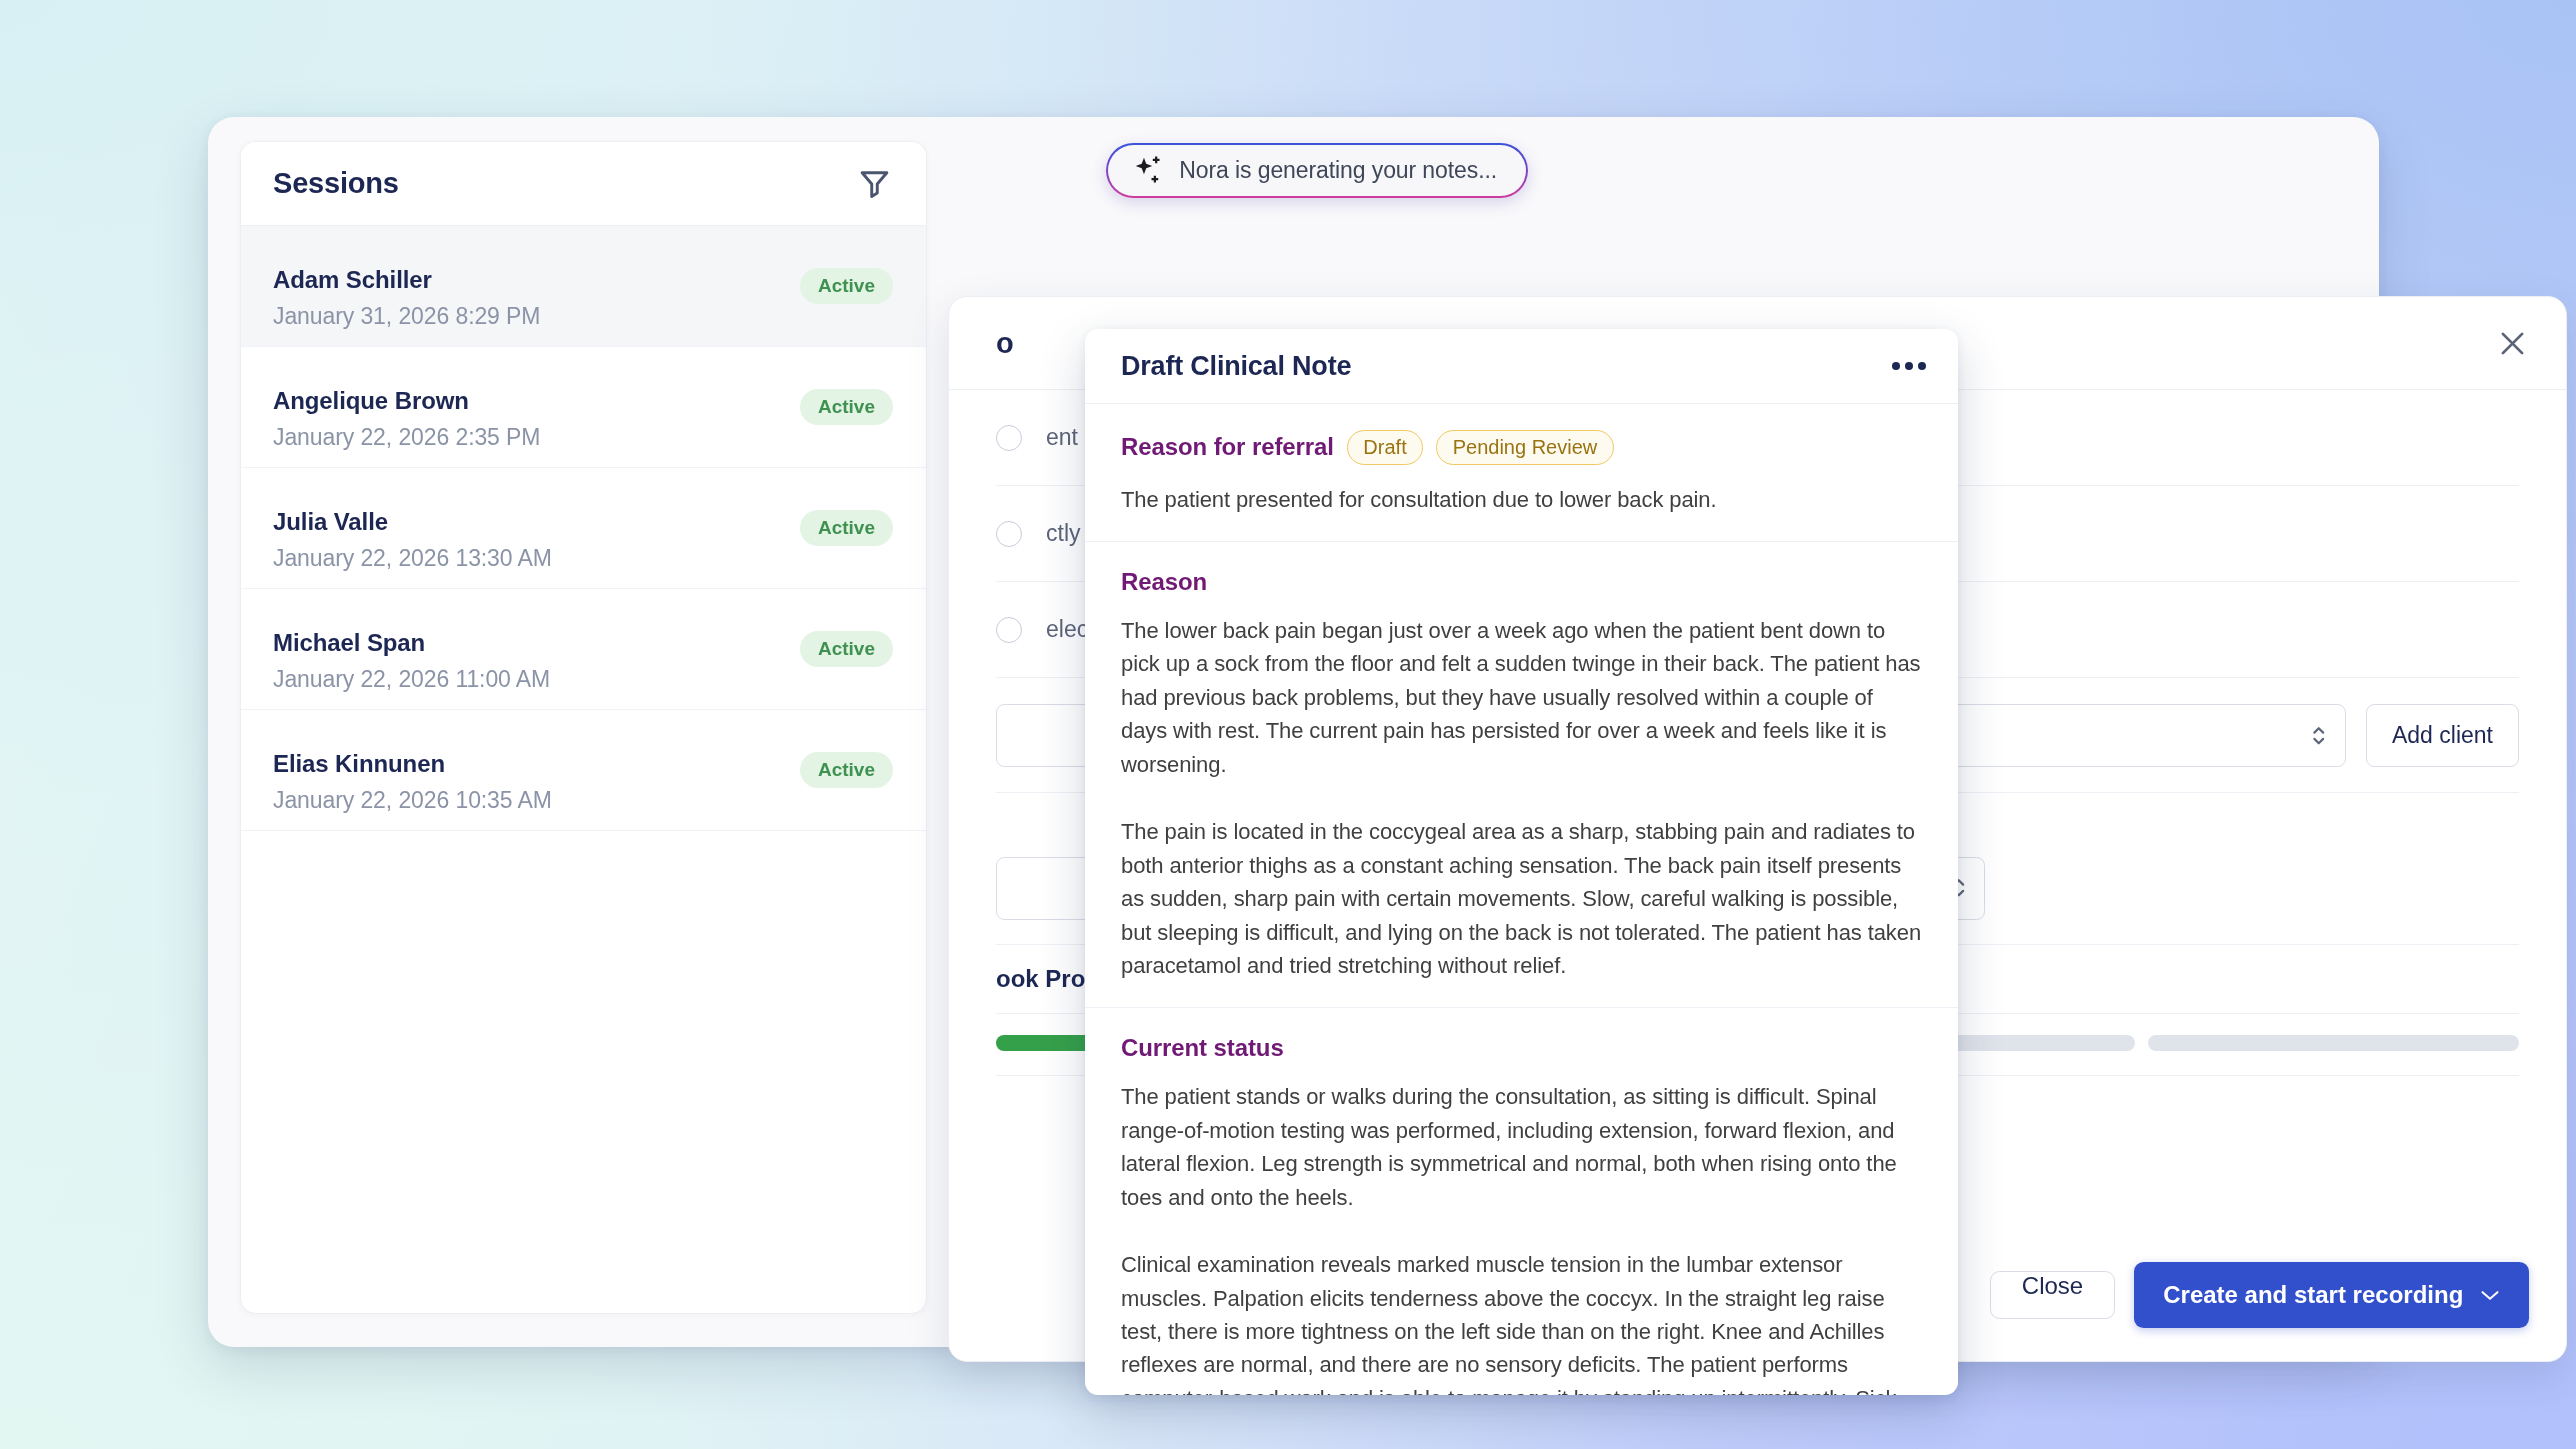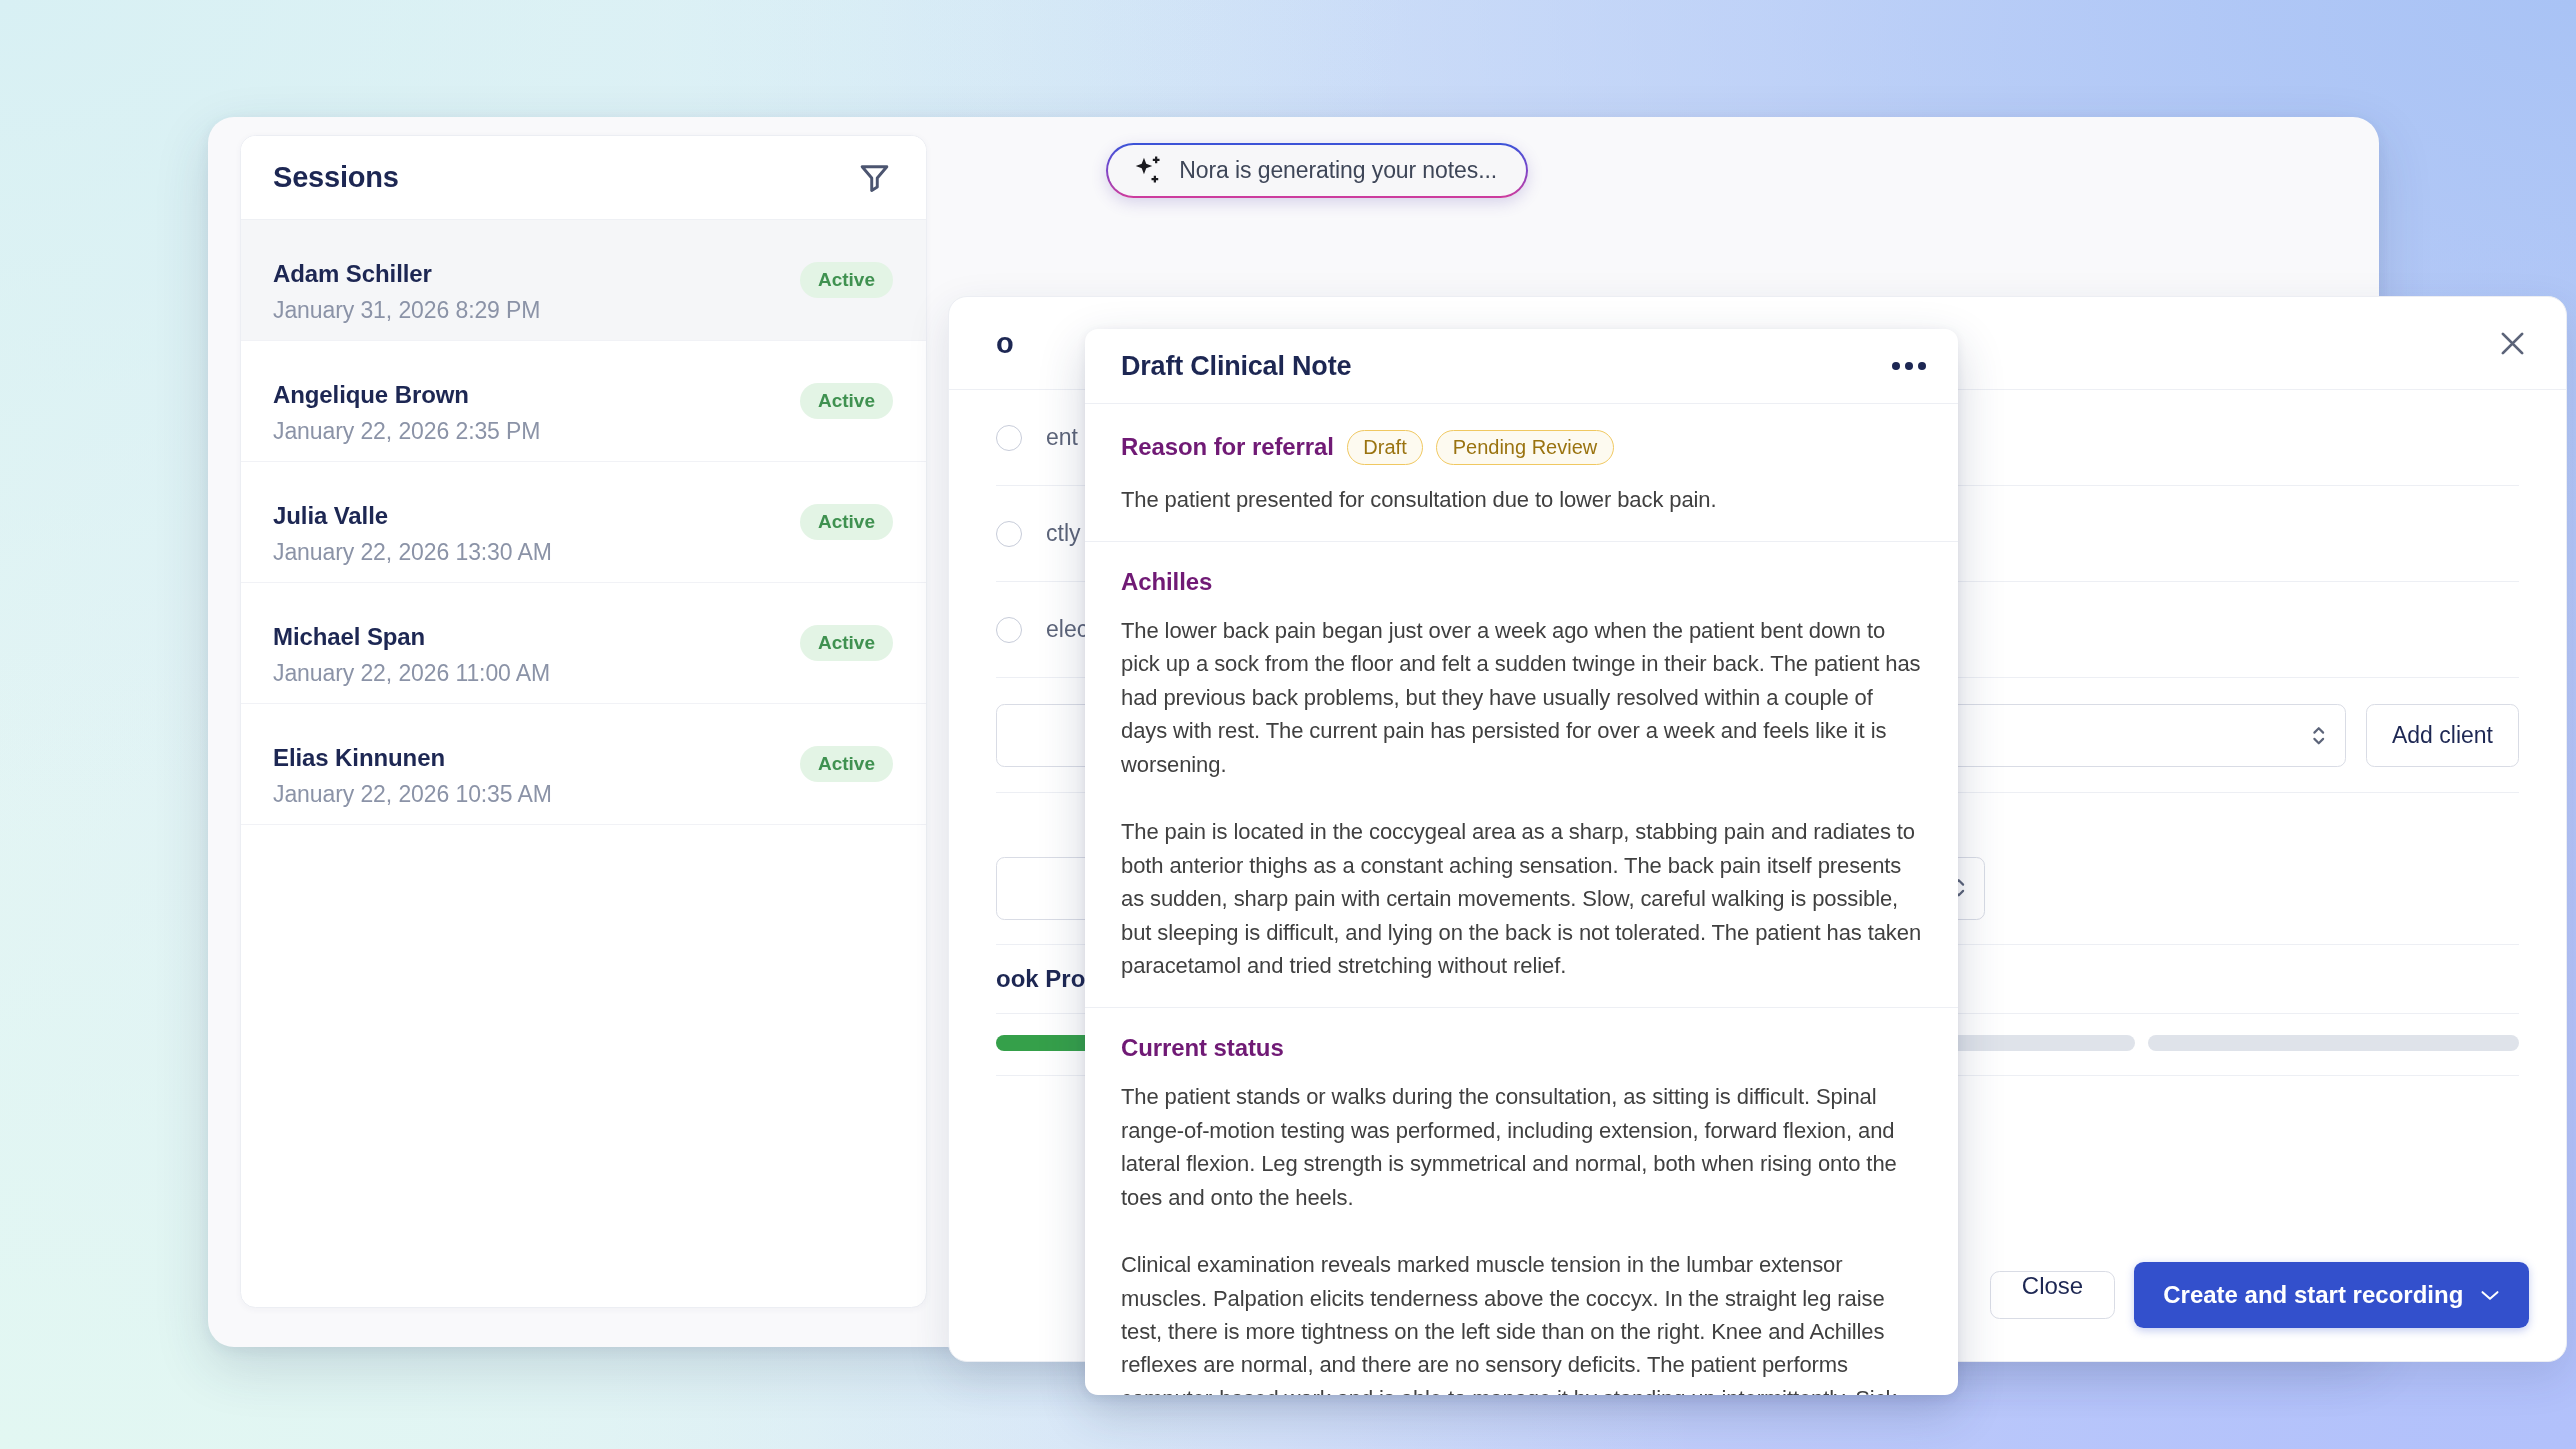--- a/index.html
+++ b/index.html
@@ -28,21 +28,21 @@
     left: 208px;  top: 117px;
     width: 2171px; height: 1230px;
     background: #f9f9fb;
     border-radius: 26px;
     box-shadow: 0 20px 54px rgba(40,55,95,.16), 0 3.6px 13px rgba(40,55,95,.07);
   }
 
   
   #sessions-panel {
     position: absolute;
-    left: 32px; top: 18px;
+    left: 32px; top: 24px;
     width: 687px; height: 1173px;
     background: #ffffff;
     border-radius: 15.5px;
     border: 0.6px solid #eceef3;
     overflow: hidden;
     box-shadow: 0 1.2px 6px rgba(40,55,95,.04);
   }
   #sessions-header {
     height: 84px;
     display: flex; align-items: center; justify-content: space-between;
@@ -391,21 +391,21 @@
       <div class="section-head">
         <div class="section-title">Reason for referral</div>
         <div class="tag">Draft</div>
         <div class="tag">Pending Review</div>
       </div>
       <div class="note-para">The patient presented for consultation due to lower back pain.</div>
     </div>
 
     <div class="note-section">
       <div class="section-head">
-        <div class="section-title">Achilles</div>
+        <div class="section-title">Reason</div>
       </div>
       <div class="note-para">The lower back pain began just over a week ago when the patient bent down to pick up a  sock from the floor and felt a sudden twinge in their back. The patient has had previous back problems, but they have usually resolved within a couple of days with rest. The current pain has persisted for over a week and feels like it is worsening.</div>
       <div class="note-para">The pain is located in the coccygeal area as a sharp, stabbing pain and radiates to both anterior thighs as a constant aching sensation. The back pain itself presents as sudden, sharp pain with certain movements. Slow, careful walking is possible, but sleeping is difficult, and lying on the back is not tolerated. The patient has taken paracetamol and tried stretching without relief.</div>
     </div>
 
     <div class="note-section">
       <div class="section-head">
         <div class="section-title">Current status</div>
       </div>
       <div class="note-para">The patient stands or walks during the consultation, as sitting is difficult. Spinal range-of-motion testing was performed, including extension, forward flexion, and lateral flexion. Leg strength is symmetrical and normal, both when rising onto the toes and onto the heels.</div>

